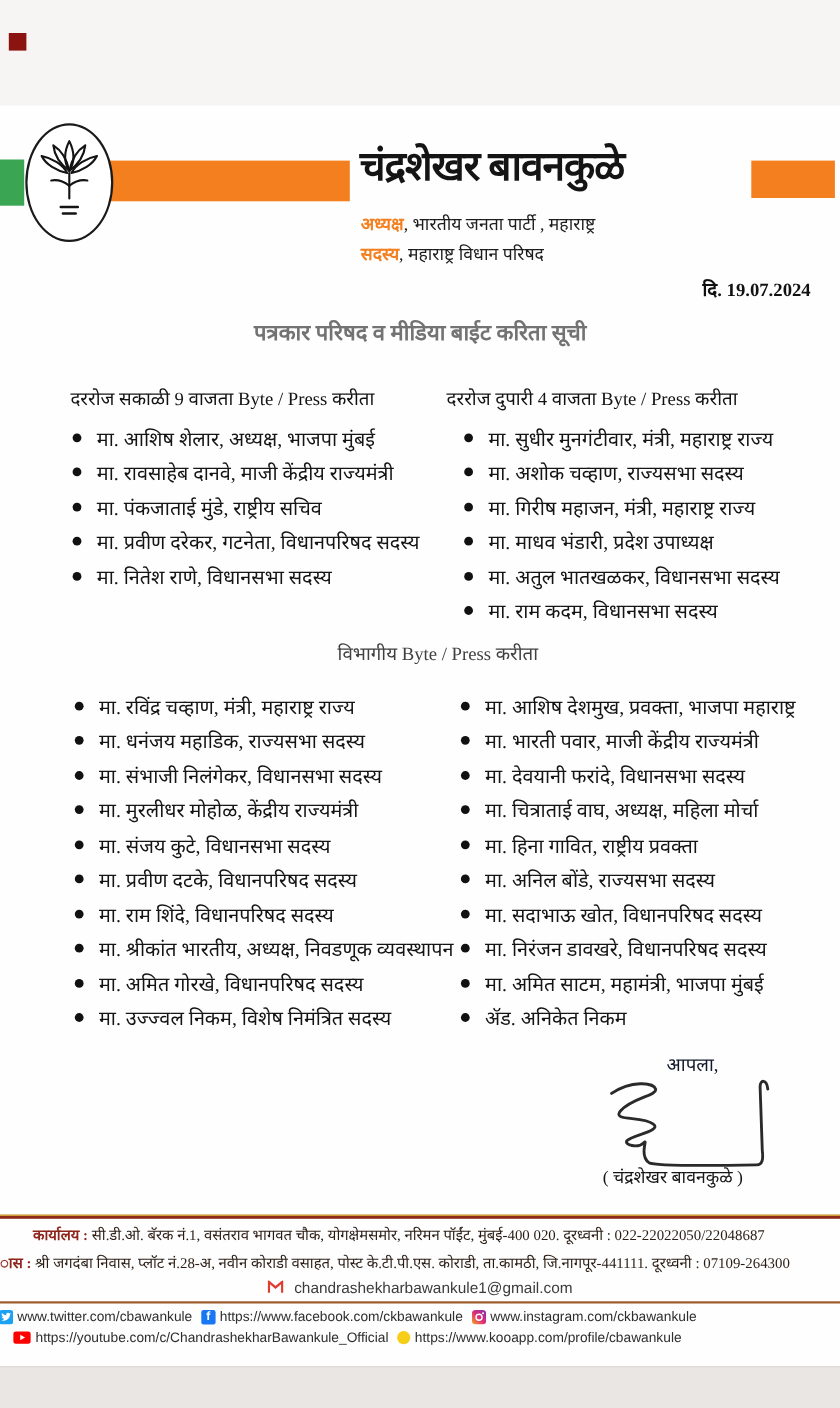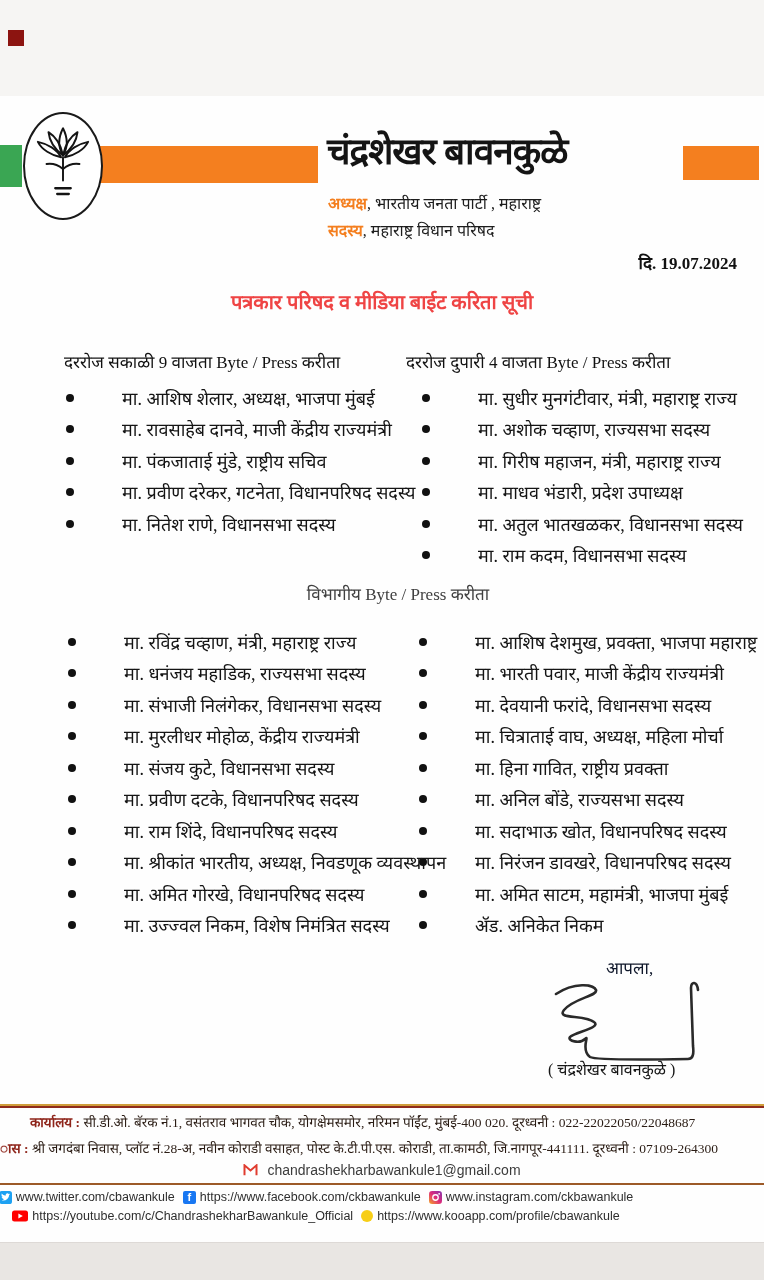--- a/index.html
+++ b/index.html
@@ -14,32 +14,32 @@
   .band-green{position:absolute;left:0;top:49px;width:22px;height:42px;background:#3aa653;z-index:1;}
   .band-orange-right{position:absolute;left:683px;top:50px;width:76px;height:34px;background:#f47f1f;z-index:1;}
   .logo-oval{position:absolute;left:23px;top:16px;width:76px;height:104px;background:#fff;border:2px solid #1a1a1a;border-radius:50%;z-index:2;display:flex;align-items:center;justify-content:center;}
   .person-name{position:absolute;left:327px;top:28px;margin:0;font-size:37px;font-weight:bold;color:#141414;letter-spacing:-1px;white-space:nowrap;z-index:2;}
   .role-line{position:absolute;left:328px;font-size:16px;color:#1d1d1d;white-space:nowrap;z-index:2;}
   .role1{top:96px;}
   .role2{top:123px;}
   .role-label{color:#f47f1f;font-weight:bold;}
 
   .date{position:absolute;right:27px;top:155px;font-size:17px;font-weight:bold;color:#111;}
-  .doc-title{position:absolute;left:0;top:192px;width:100%;margin:0;text-align:center;font-size:20px;font-weight:bold;color:#ef4444;}
+  .doc-title{position:absolute;left:0;top:192px;width:100%;margin:0;text-align:center;font-size:20px;font-weight:bold;color:#737373;}
 
   .col-head{position:absolute;top:254px;margin:0;font-size:17px;font-weight:normal;color:#111;white-space:nowrap;text-align:center;}
   .col-head.left{left:64px;}
   .col-head.right{left:406px;}
 
   ul.list{position:absolute;margin:0;padding:0;list-style:none;}
   ul.l1{left:66px;top:286px;width:340px;}
   ul.l2{left:422px;top:286px;width:340px;}
   ul.l3{left:68px;top:530px;width:350px;}
   ul.l4{left:419px;top:530px;width:328px;}
-  ul.list li{height:31.5px;display:flex;align-items:center;font-size:18px;color:#141414;white-space:nowrap;gap:34px;}
+  ul.list li{height:31.5px;display:flex;align-items:center;font-size:18px;color:#141414;white-space:nowrap;}
   .bullet{flex:0 0 auto;width:8px;height:8px;border-radius:50%;background:#111;margin-right:14px;}
 
   .dept-head{position:absolute;left:16px;top:486px;width:100%;margin:0;text-align:center;font-size:17px;font-weight:normal;color:#404040;}
 
   .salutation{position:absolute;left:606px;top:860px;font-size:17px;color:#0f172a;}
   .signature{position:absolute;left:540px;top:882px;}
   .sig-caption{position:absolute;left:548px;top:962px;font-size:16px;color:#161616;white-space:nowrap;}
 
   
   .footer-rule{position:absolute;left:0;top:1008px;width:764px;height:4px;background:linear-gradient(#cf9d3a 0 45%,#8e2a1c 45% 100%);}

